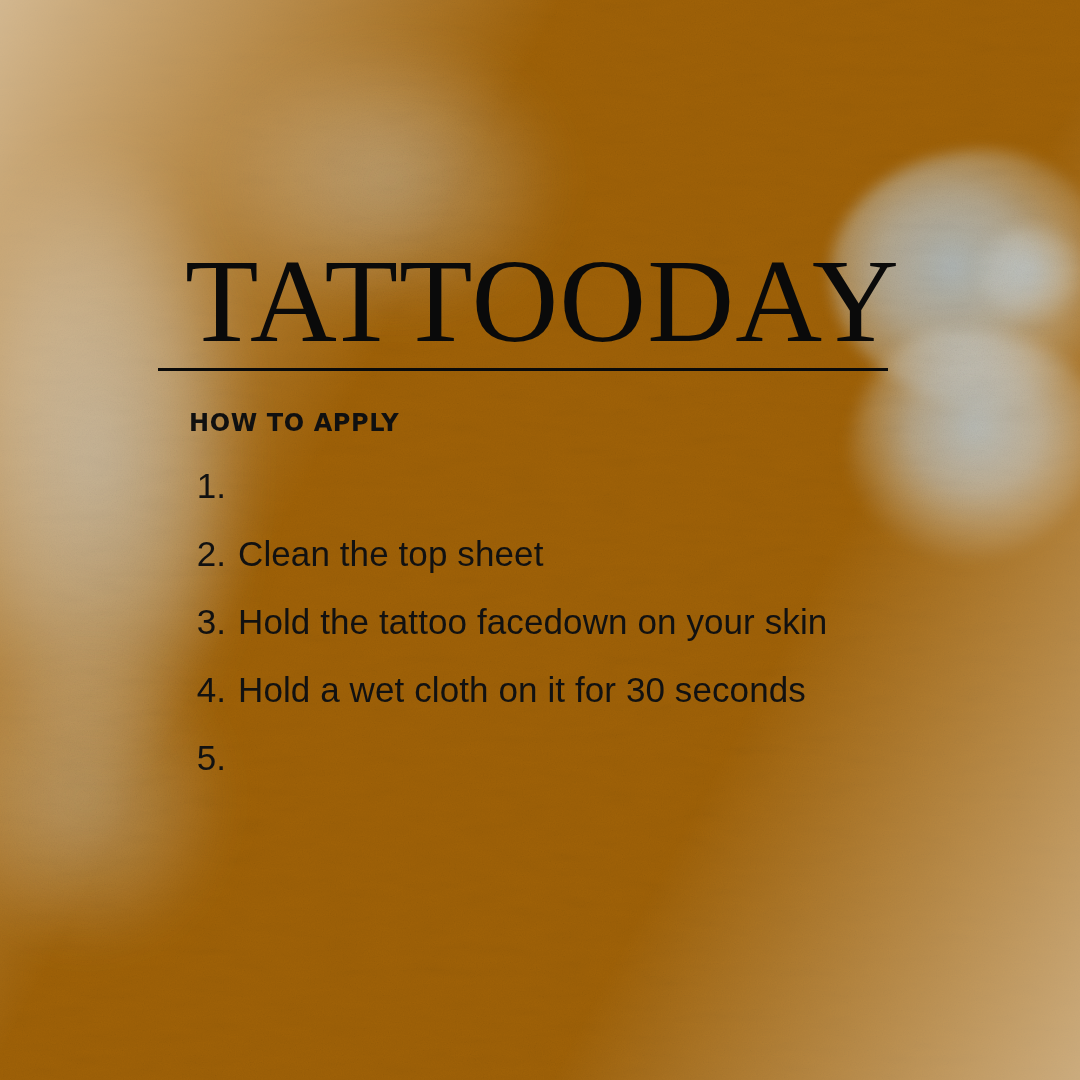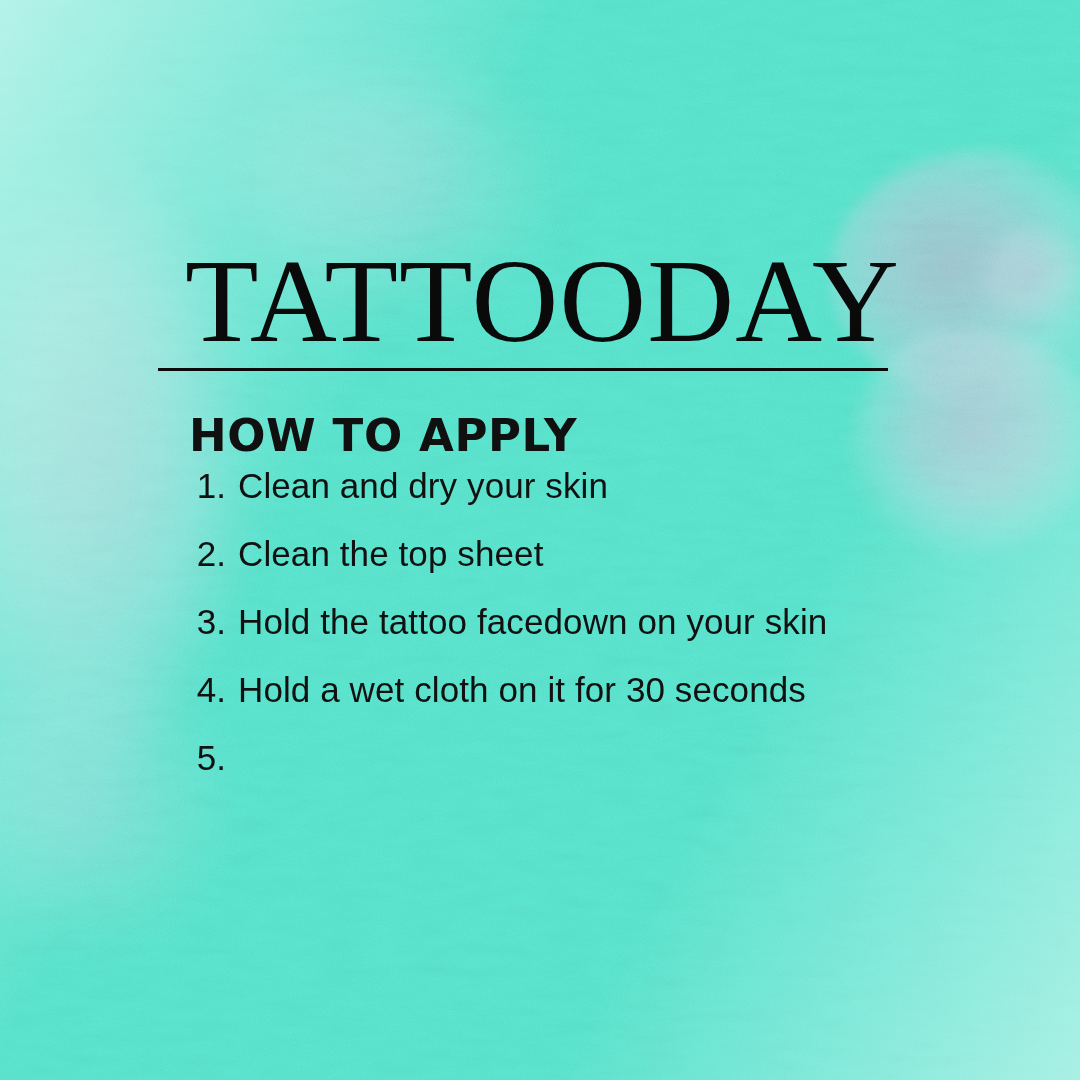--- a/index.html
+++ b/index.html
@@ -15,21 +15,21 @@
     font-family: "Liberation Sans", sans-serif;
     background: #f4f6f8;
   }
 
   
   #poster {
     position: relative;
     width: 1080px;
     height: 1080px;
     overflow: hidden;
-    background: #5eead4;
+    background: #a16207;
   }
 
   
   .wash {
     position: absolute;
     pointer-events: none;
   }
 
   
   .wash-right-upper {
@@ -155,21 +155,21 @@
     height: 3px;
     background: #0a0a0a;
   }
 
   
   .section-heading {
     position: absolute;
     left: 189px;
     top: 409px;
     font-family: "DejaVu Sans", "Liberation Sans", sans-serif;
-    font-size: 45px;
+    font-size: 24px;
     font-weight: 700;
     letter-spacing: 0.6px;
     color: #101010;
     white-space: nowrap;
   }
 
   
   .steps {
     position: absolute;
     left: 186px;
@@ -245,21 +245,20 @@
     <div class="brand-title">TATTOODAY</div>
 
     <div class="title-rule"></div>
 
     <div class="section-heading">HOW TO APPLY</div>
 
     <div class="steps">
 
       <div class="step-row">
         <span class="step-num">1.</span>
-        <span class="step-text">Clean and dry your skin</span>
       </div>
 
       <div class="step-row">
         <span class="step-num">2.</span>
         <span class="step-text">Clean the top sheet</span>
       </div>
 
       <div class="step-row">
         <span class="step-num">3.</span>
         <span class="step-text">Hold the tattoo facedown on your skin</span>

